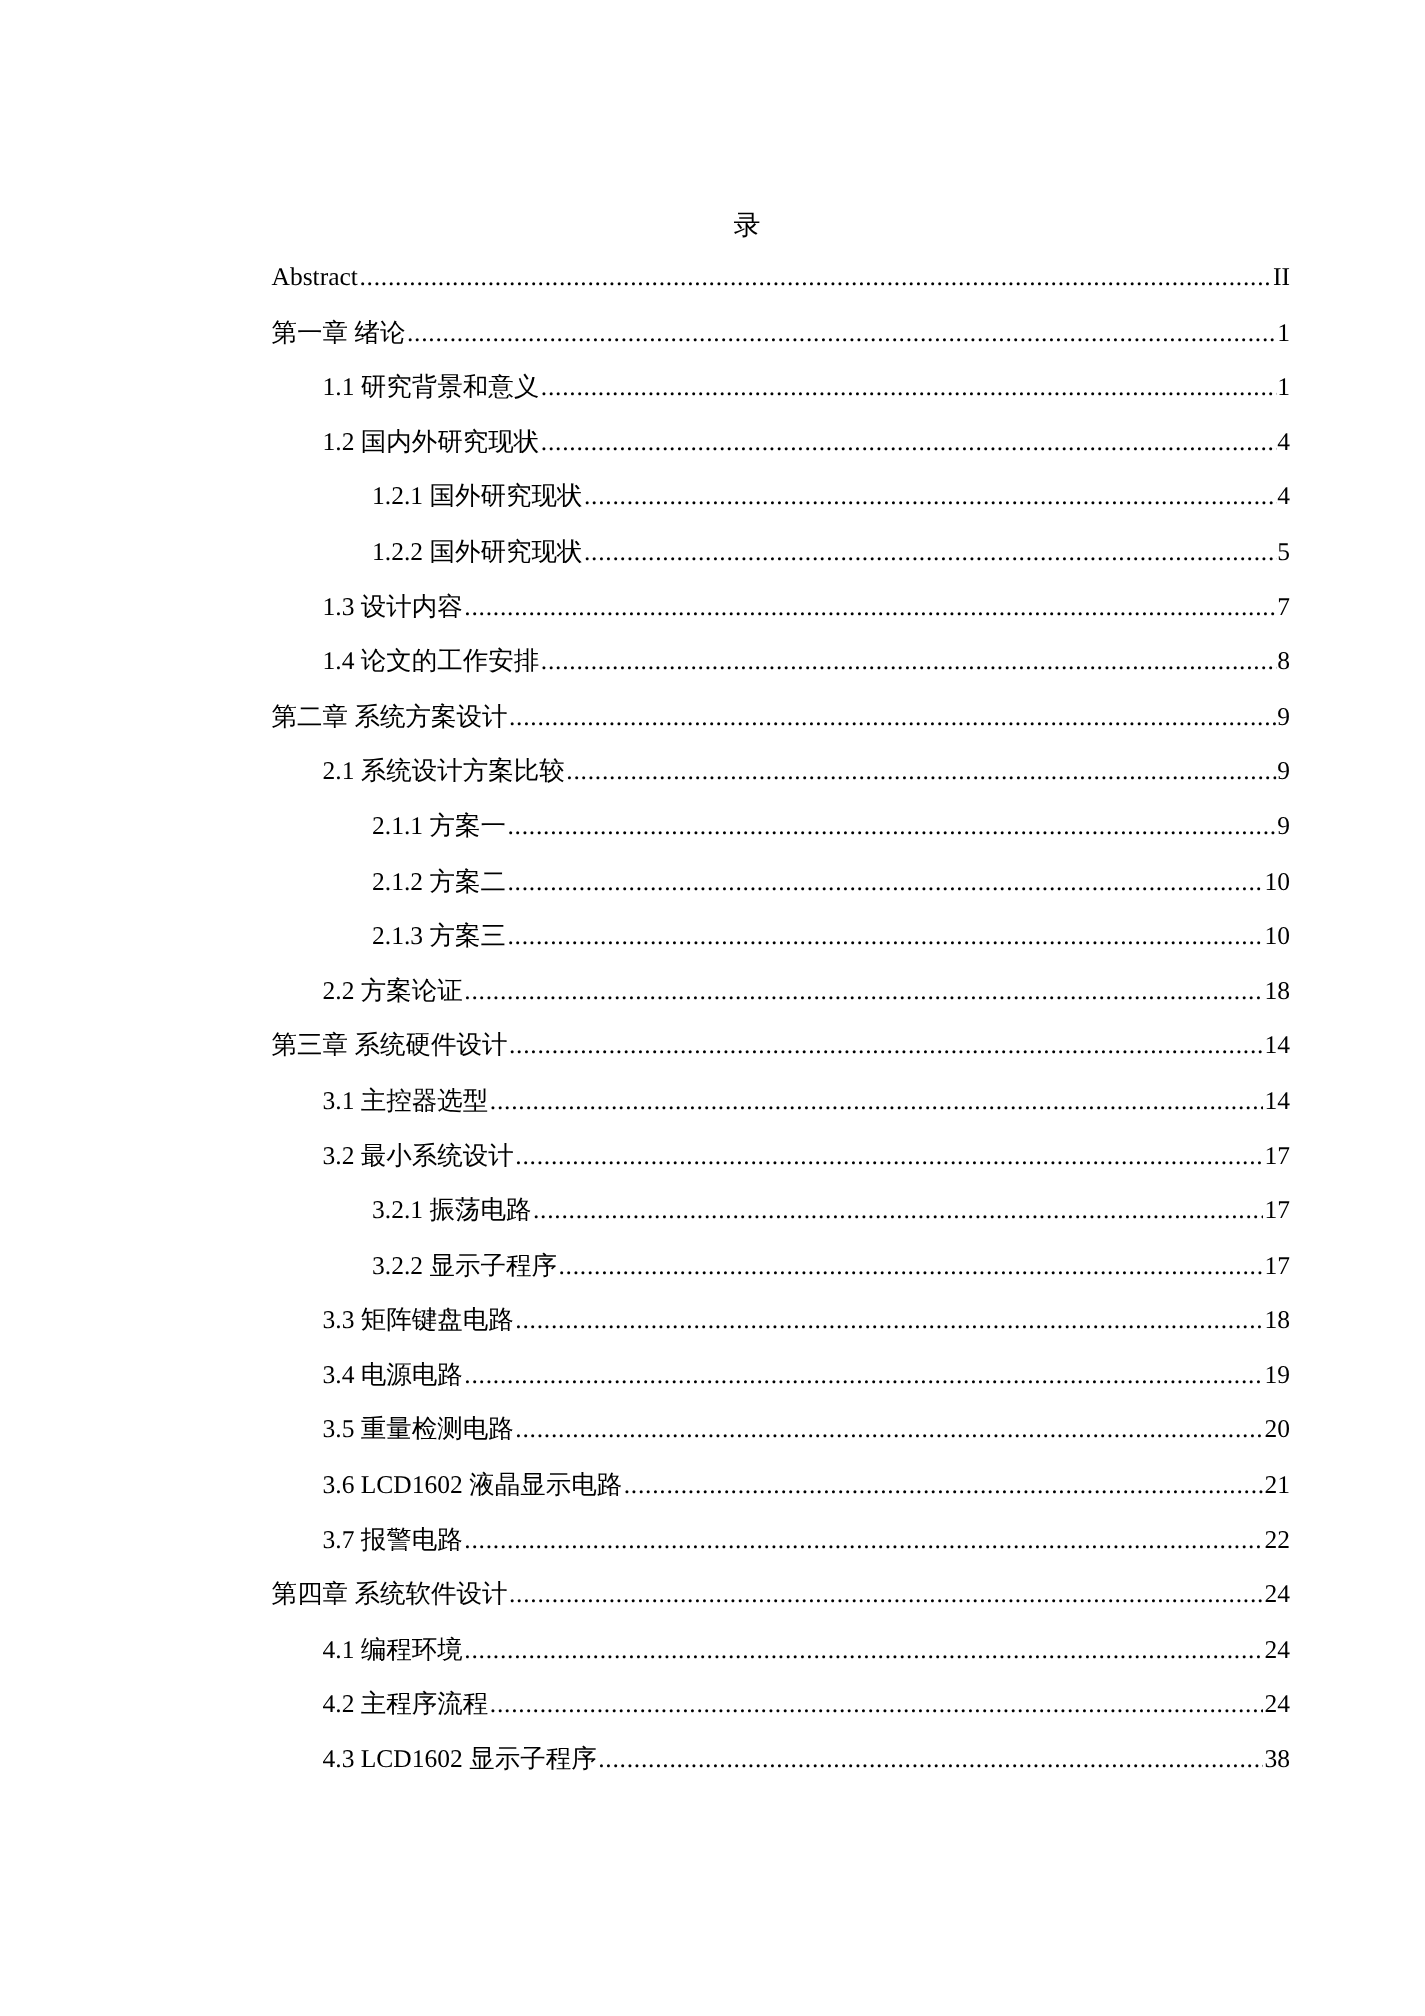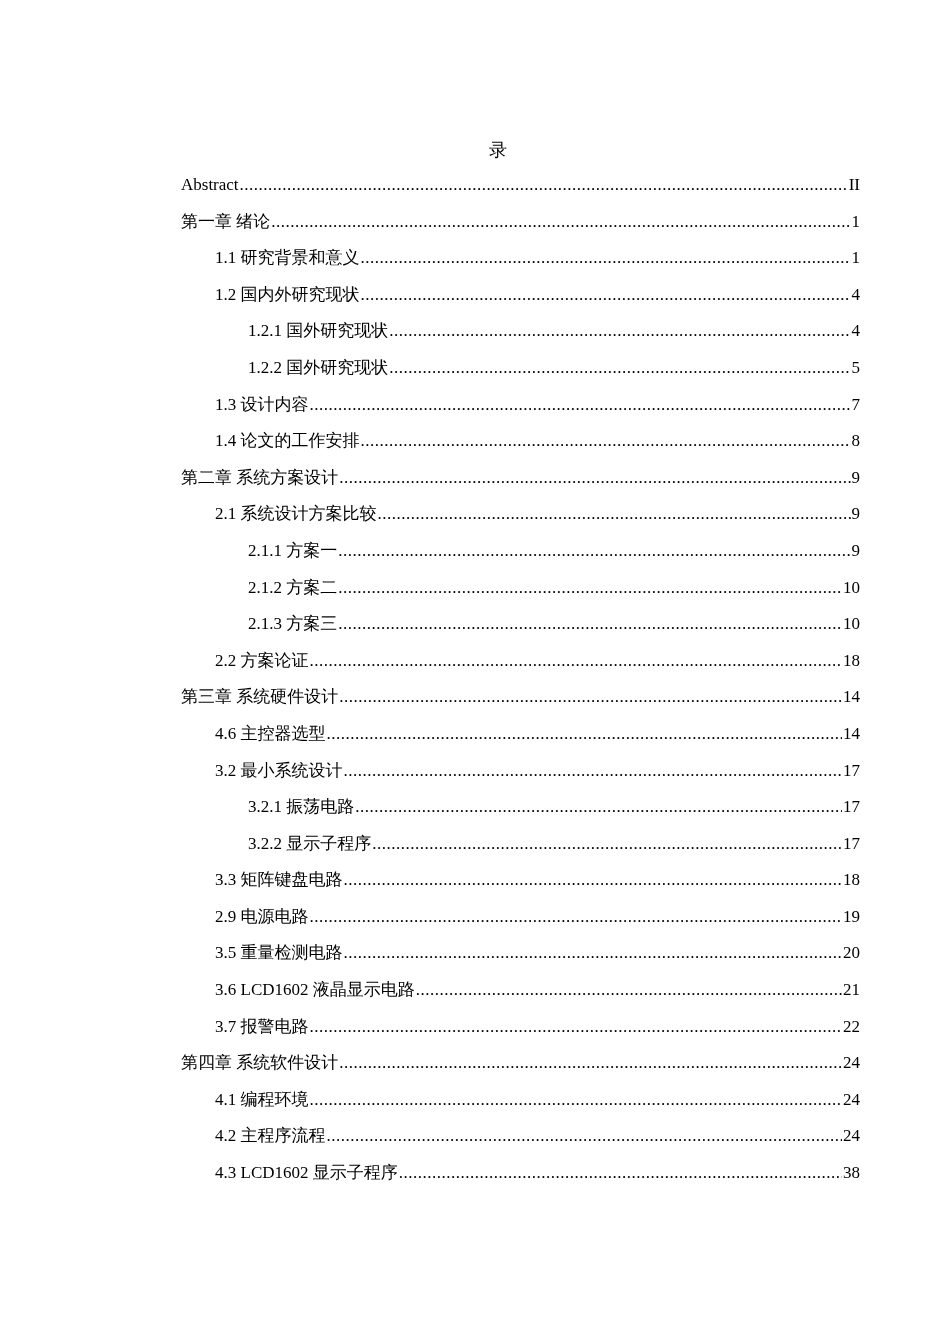--- a/index.html
+++ b/index.html
@@ -94,21 +94,21 @@
         <span class="toc-label">2.2 方案论证</span>
         <span class="toc-leader"></span>
         <span class="toc-page">18</span>
       </li>
     <li class="toc-row lvl-1">
         <span class="toc-label">第三章  系统硬件设计</span>
         <span class="toc-leader"></span>
         <span class="toc-page">14</span>
       </li>
     <li class="toc-row lvl-2">
-        <span class="toc-label">4.6 主控器选型</span>
+        <span class="toc-label">3.1 主控器选型</span>
         <span class="toc-leader"></span>
         <span class="toc-page">14</span>
       </li>
     <li class="toc-row lvl-2">
         <span class="toc-label">3.2 最小系统设计</span>
         <span class="toc-leader"></span>
         <span class="toc-page">17</span>
       </li>
     <li class="toc-row lvl-3">
         <span class="toc-label">3.2.1 振荡电路</span>
@@ -119,21 +119,21 @@
         <span class="toc-label">3.2.2 显示子程序</span>
         <span class="toc-leader"></span>
         <span class="toc-page">17</span>
       </li>
     <li class="toc-row lvl-2">
         <span class="toc-label">3.3 矩阵键盘电路</span>
         <span class="toc-leader"></span>
         <span class="toc-page">18</span>
       </li>
     <li class="toc-row lvl-2">
-        <span class="toc-label">2.9 电源电路</span>
+        <span class="toc-label">3.4 电源电路</span>
         <span class="toc-leader"></span>
         <span class="toc-page">19</span>
       </li>
     <li class="toc-row lvl-2">
         <span class="toc-label">3.5 重量检测电路</span>
         <span class="toc-leader"></span>
         <span class="toc-page">20</span>
       </li>
     <li class="toc-row lvl-2">
         <span class="toc-label">3.6 LCD1602 液晶显示电路</span>

